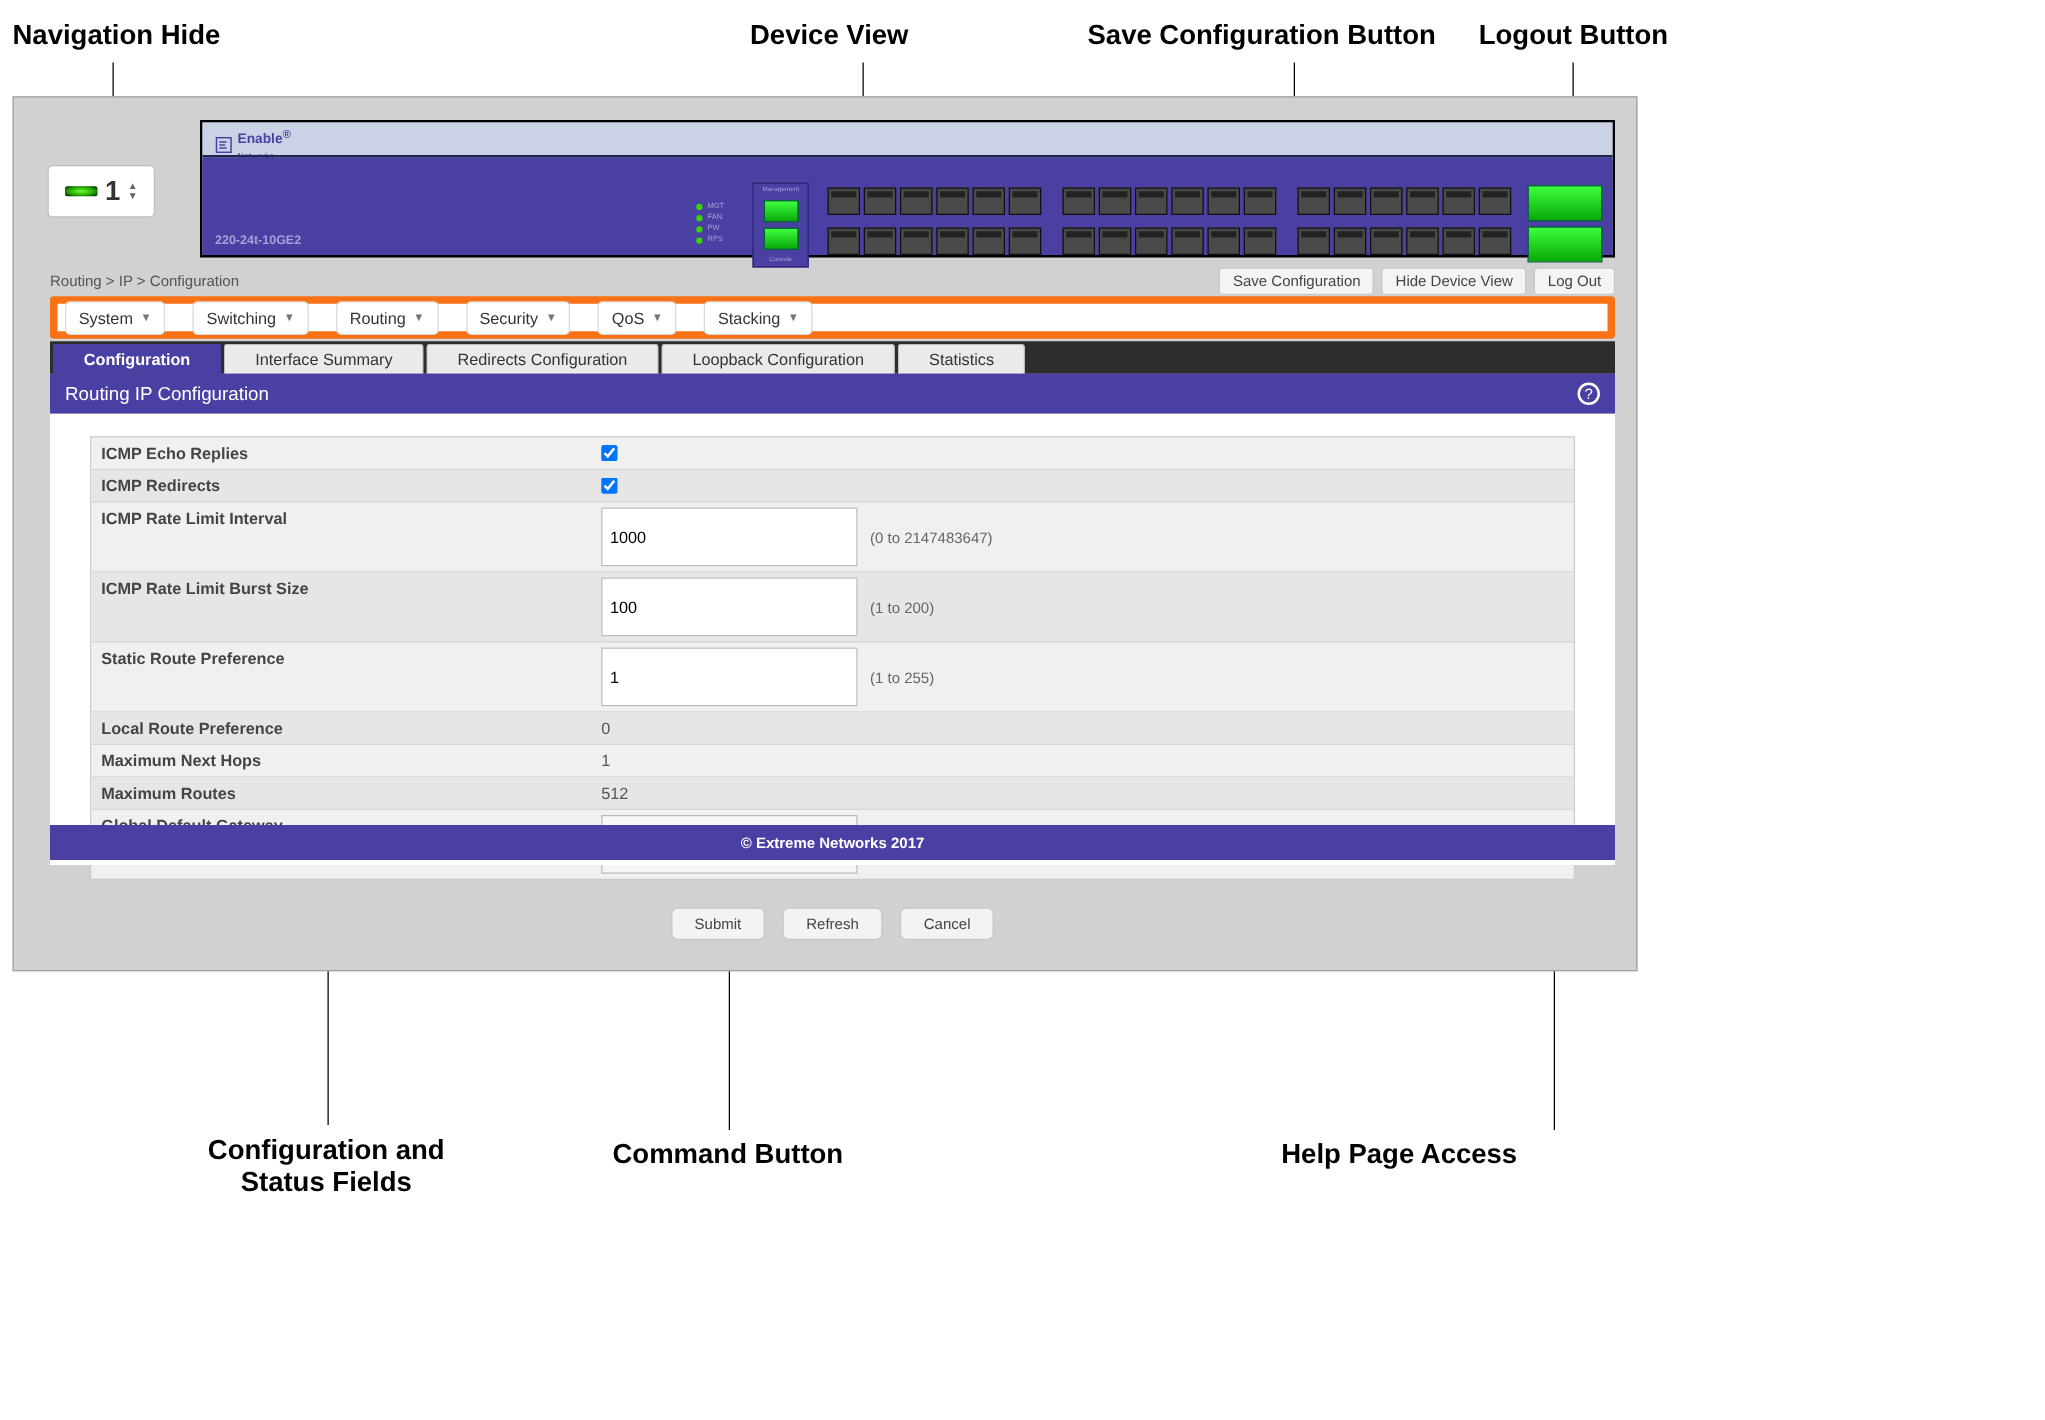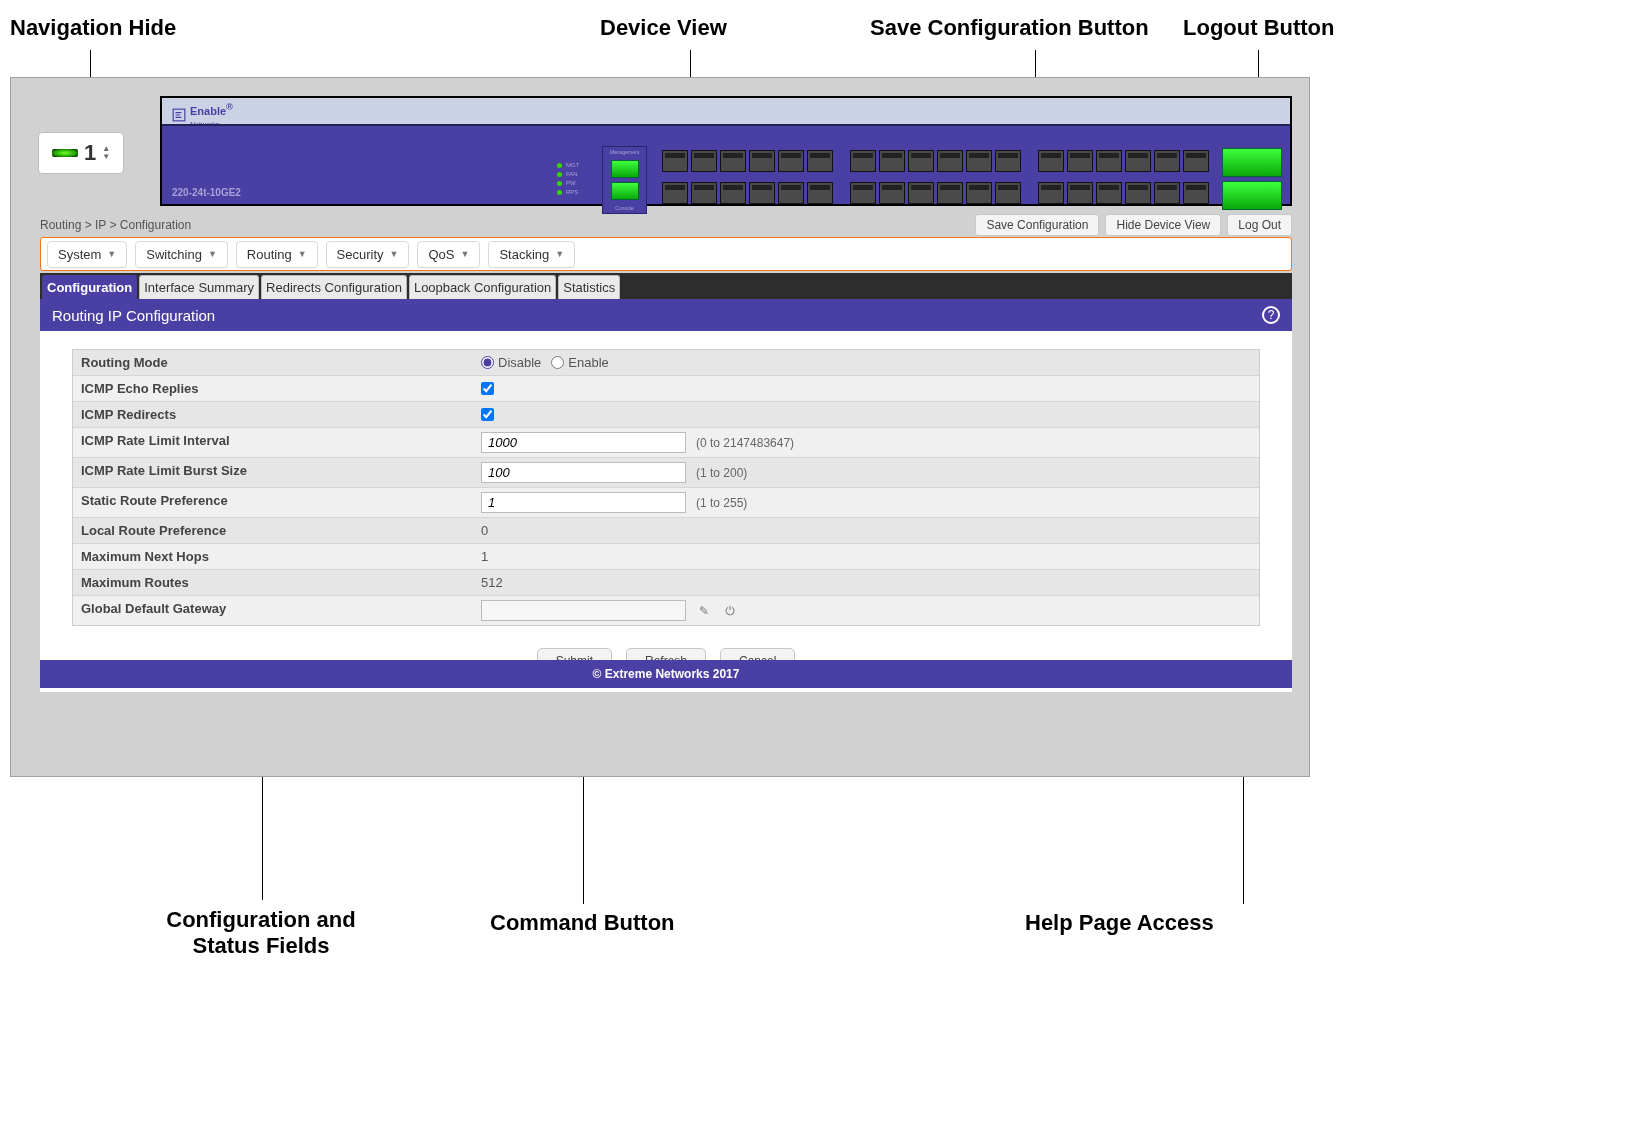--- a/index.html
+++ b/index.html
@@ -124,38 +124,38 @@
   }
   .action-btns{display:flex;gap:6px;}
   .action-btn{
     background:#f4f4f4;border:1px solid #c9c9c9;border-radius:3px;
     padding:3px 10px;font-size:12px;color:#444;cursor:pointer;
   }
 
   
   .navbar {
     position:absolute; left:29px; right:17px; top:159px; height:34px;
-    background:#fff;border:1px solid #f97316;border-radius:3px;
-    display:flex;align-items:center;padding:0 6px;gap:8px;
+    background:#fff;border:6px solid #f97316;border-radius:3px;
+    display:flex;align-items:center;padding:0 6px;gap:22px;
   }
   .nav-item{
     background:#fff;border:1px solid #d9d9d9;border-radius:4px;
     padding:5px 10px;font-size:13px;color:#333;display:flex;align-items:center;gap:6px;cursor:pointer;
     box-shadow:0 1px 0 rgba(0,0,0,0.03);
   }
   .nav-item .caret{font-size:9px;color:#777;}
 
   
   .tabbar{
     position:absolute;left:29px;right:17px;top:195px;height:26px;
     background:#2d2d2d;display:flex;align-items:flex-end;padding-left:2px;gap:2px;
   }
   .tab{
     background:#eaeaea;border:1px solid #bbb;border-bottom:none;
-    border-radius:3px 3px 0 0;padding:4px 4px;font-size:13px;color:#333;cursor:pointer;
+    border-radius:3px 3px 0 0;padding:4px 24px;font-size:13px;color:#333;cursor:pointer;
   }
   .tab.active{
     background:#4a3fa3;color:#fff;border-color:#4a3fa3;font-weight:700;
   }
 
   
   .pagetitle{
     position:absolute;left:29px;right:17px;top:221px;height:32px;
     background:#4a3fa3;color:#fff;display:flex;align-items:center;
     padding:0 12px;font-weight:400;font-size:15px;justify-content:space-between;
@@ -172,21 +172,21 @@
   }
   .form-table{
     margin:18px 32px 0 32px;border:1px solid #ccc;background:#f0f0f0;
   }
   .form-row{display:grid;grid-template-columns:400px 1fr;border-bottom:1px solid #d6d6d6;}
   .form-row:last-child{border-bottom:none;}
   .form-row.alt{background:#e6e6e6;}
   .form-label{padding:5px 8px;font-size:13px;font-weight:700;color:#444;}
   .form-value{padding:4px 8px;font-size:13px;color:#555;display:flex;align-items:center;gap:10px;}
   .form-value input[type=text]{
-    width:205px;padding:2px 6px;font-size:13px;border:1px solid #bbb;background:#fff;font-style:italic;
+    width:205px;padding:15px 6px;font-size:13px;border:1px solid #bbb;background:#fff;
   }
   .form-value input[readonly]{background:#f6f6f6;color:#888;}
   .hint{color:#666;font-size:12px;}
   .radio-opt{display:flex;align-items:center;gap:4px;}
   .radio-opt input{accent-color:#4a3fa3;}
   .icon-btn{width:16px;height:16px;display:inline-flex;align-items:center;justify-content:center;cursor:pointer;color:#777;font-size:12px;}
 
   .cmd-row{
     display:flex;justify-content:center;gap:14px;margin-top:22px;
   }
@@ -385,33 +385,20 @@
   </div>
 
   <div class="pagetitle">
     <span>Routing IP Configuration</span>
     <span class="help-icon">?</span>
   </div>
 
   <div class="content">
     <div class="form-table">
 
-      <div class="form-row alt">
-        <div class="form-label">Routing Mode</div>
-        <div class="form-value">
-          <label class="radio-opt">
-              <input type="radio" name="rmode" checked="" style="">
-              <span>Disable</span>
-            </label>
-          <label class="radio-opt">
-              <input type="radio" name="rmode" style="">
-              <span>Enable</span>
-            </label>
-        </div>
-      </div>
 
       <div class="form-row">
         <div class="form-label">ICMP Echo Replies</div>
         <div class="form-value">
             <input type="checkbox" checked="" style="">
           </div>
       </div>
 
       <div class="form-row alt">
         <div class="form-label">ICMP Redirects</div>

